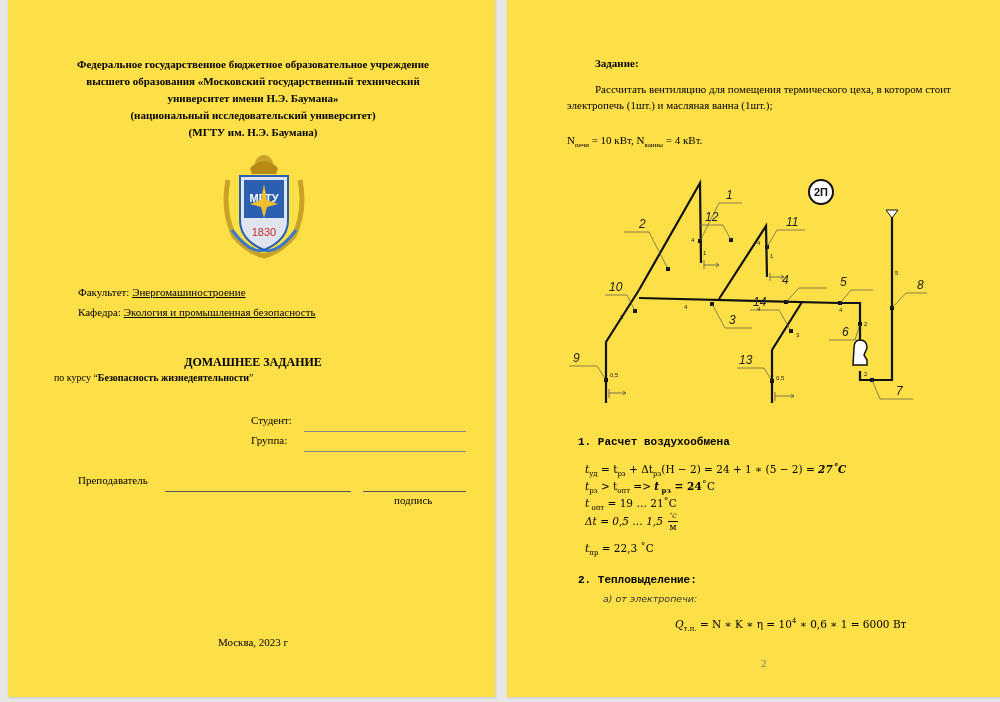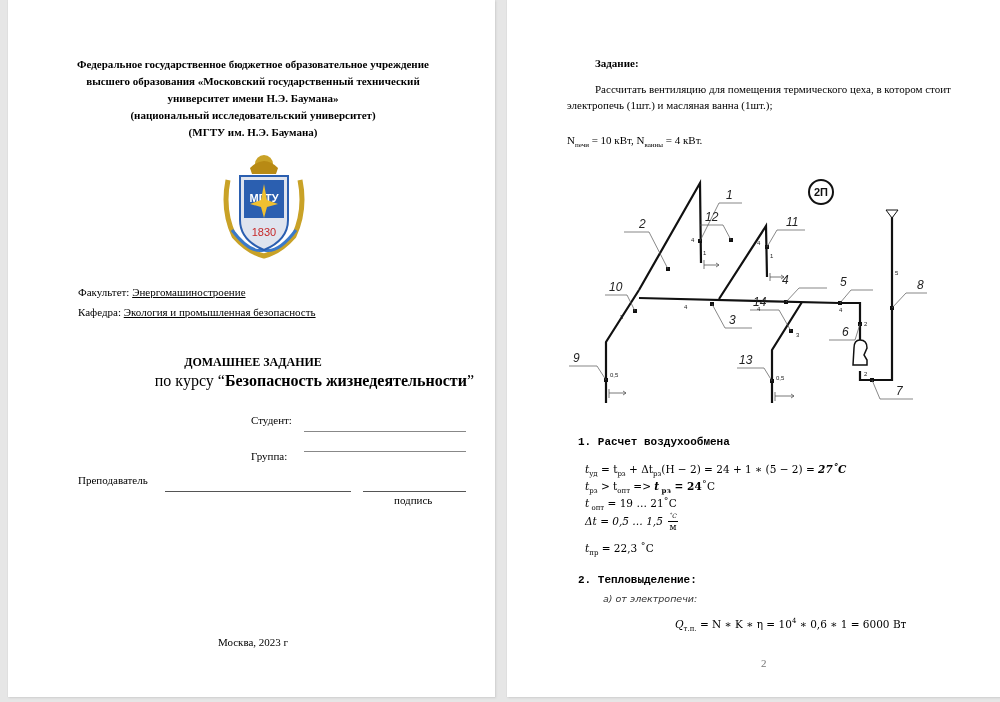--- a/index.html
+++ b/index.html
@@ -4,35 +4,35 @@
 <style>
   html, body { margin: 0; padding: 0; }
   body {
     width: 1000px; height: 702px; overflow: hidden;
     background: #e6e6e6;
     position: relative;
     font-family: "Liberation Serif", serif;
     color: #000;
   }
   .page {
-    position: absolute; top: 0; height: 697px; background: #ffffff;
+    position: absolute; top: 0; height: 697px; background: #fde047;
     box-shadow: 0 0 1px #c8c8c8, 1px 1px 2px #cfcfcf;
   }
   #page1 { left: 8px; width: 487px; }
   #page2 { left: 507px; width: 510px; }
 
   .abs { position: absolute; }
 
   
   .header-block { left: 30px; width: 430px; top: 56px; font-size: 11px; line-height: 17px; font-weight: bold; text-align: center; }
   .logo { left: 212px; top: 150px; width: 88px; height: 112px; }
   .fac-line { left: 70px; font-size: 11px; }
   .fac-line u { text-decoration: underline; }
   .title-main { left: 30px; width: 430px; top: 355px; font-size: 12px; font-weight: bold; text-align: center; }
-  .title-sub { left: 36px; width: 430px; top: 372px; font-size: 16px; text-align: right; }
+  .title-sub { left: 46px; width: 430px; top: 372px; font-size: 10px; text-align: left; }
   .label { font-size: 11px; }
   .line { position: absolute; height: 0; border-top: 1px solid #555; }
   .moscow { left: 30px; width: 430px; top: 636px; font-size: 11px; font-weight: normal; text-align: center; }
 
   
   .task-title { left: 88px; top: 57px; font-size: 11px; font-weight: bold; }
   .task-text { left: 60px; width: 400px; top: 81px; font-size: 11px; line-height: 16px; text-indent: 28px; }
   .power-line { left: 60px; top: 134px; font-size: 11px; }
   .power-line sub { font-size: 7px; }
   .sec-title { left: 71px; font-size: 11px; font-weight: bold; font-family: Liberation Mono, monospace; }
@@ -91,21 +91,21 @@
     <u>Экология и промышленная безопасность</u>
   </div>
 
   <div class="abs title-main">ДОМАШНЕЕ ЗАДАНИЕ</div>
   <div class="abs title-sub">
     <span>по курсу “</span><b>Безопасность жизнедеятельности</b><span>”</span>
   </div>
 
   <div class="abs label" style="left:243px; top:414px;">Студент:</div>
   <div class="line" style="left:296px; top:431px; width:162px; border-top:1.5px solid #888;"></div>
-  <div class="abs label" style="left:243px; top:434px;margin-top:16px;">Группа:</div>
+  <div class="abs label" style="left:243px; top:434px;">Группа:</div>
   <div class="line" style="left:296px; top:451px; width:162px; border-top:1.5px solid #888;"></div>
 
   <div class="abs label" style="left:70px; top:474px;">Преподаватель</div>
   <div class="line" style="left:157px; top:491px; width:186px;"></div>
   <div class="line" style="left:355px; top:491px; width:103px;"></div>
   <div class="abs label" style="left:386px; top:494px;">подпись</div>
 
   <div class="abs moscow">Москва, 2023 г</div>
 </div>
 

